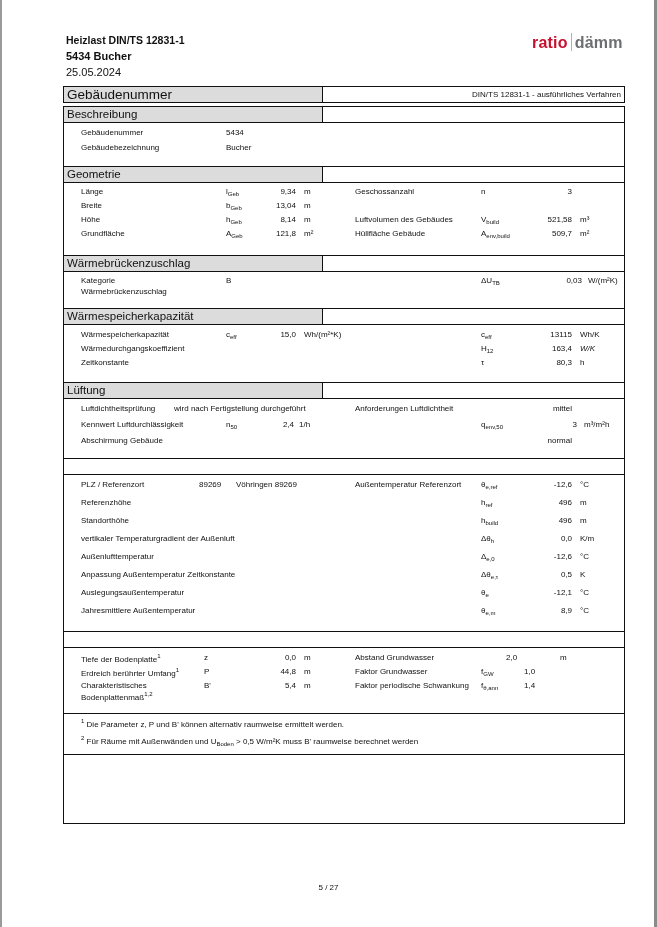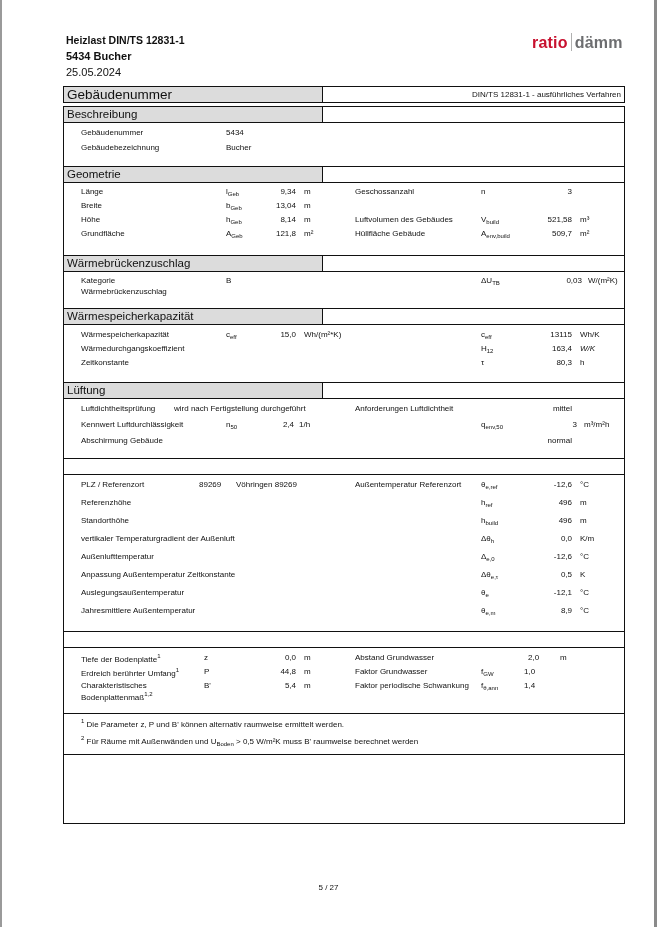--- a/index.html
+++ b/index.html
@@ -198,21 +198,21 @@
     <div class="c" style="left: 17px; top: 19px;"><span>Erdreich berührter Umfang</span><sup>1</sup></div>
     <div class="c" style="left: 140px; top: 19px;">P</div>
     <div class="c num" style="left: 190px; top: 19px; width: 42px;">44,8</div>
     <div class="c" style="left: 240px; top: 19px;">m</div>
     <div class="c" style="left: 17px; top: 33px;">Charakteristisches</div>
     <div class="c" style="left: 17px; top: 43px;"><span>Bodenplattenmaß</span><sup>1,2</sup></div>
     <div class="c" style="left: 140px; top: 33px;">B'</div>
     <div class="c num" style="left: 190px; top: 33px; width: 42px;">5,4</div>
     <div class="c" style="left: 240px; top: 33px;">m</div>
     <div class="c" style="left: 291px; top: 5px;">Abstand Grundwasser</div>
-    <div class="c" style="left: 464px; top: 5px; width: 48px;">2,0</div>
+    <div class="c" style="left: 442px; top: 5px; width: 48px;">2,0</div>
     <div class="c" style="left: 496px; top: 5px;">m</div>
     <div class="c" style="left: 291px; top: 19px;">Faktor Grundwasser</div>
     <div class="c" style="left: 417px; top: 19px;"><span>f</span><sub>GW</sub></div>
     <div class="c" style="left: 460px; top: 19px; width: 48px;">1,0</div>
     <div class="c" style="left: 496px; top: 19px;"></div>
     <div class="c" style="left: 291px; top: 33px;">Faktor periodische Schwankung</div>
     <div class="c" style="left: 417px; top: 33px;"><span>f</span><sub>θ,ann</sub></div>
     <div class="c" style="left: 460px; top: 33px; width: 48px;">1,4</div>
     <div class="c" style="left: 496px; top: 33px;"></div>
   </div>

